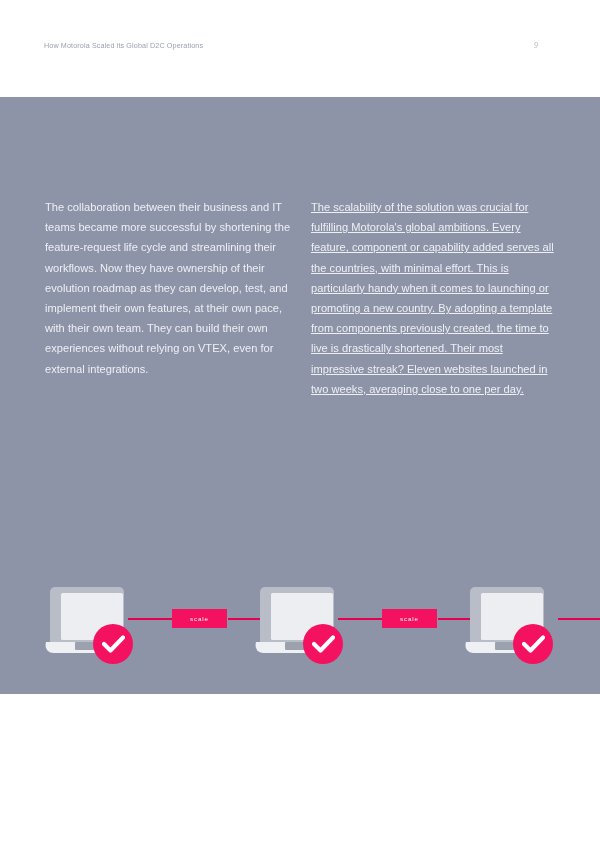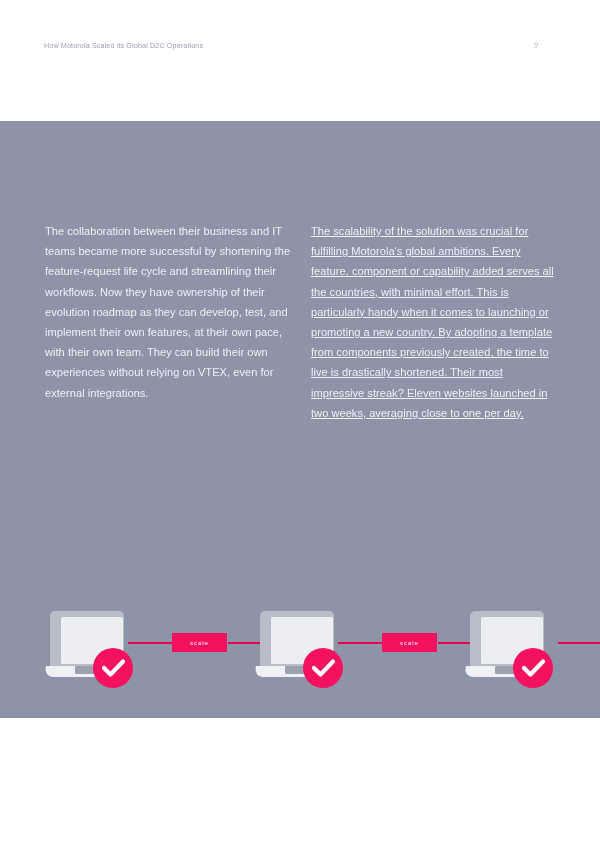--- a/index.html
+++ b/index.html
@@ -53,21 +53,20 @@
 
   
   .body-band {
     position: absolute;
     left: 0;
     top: 97px;
     width: 600px;
     height: 597px;
     background: #8d94a8;
     overflow: hidden;
-    margin-top: 24px;
   }
 
   
   .columns {
     position: absolute;
     left: 0;
     top: 0;
     width: 600px;
   }
   .col {

